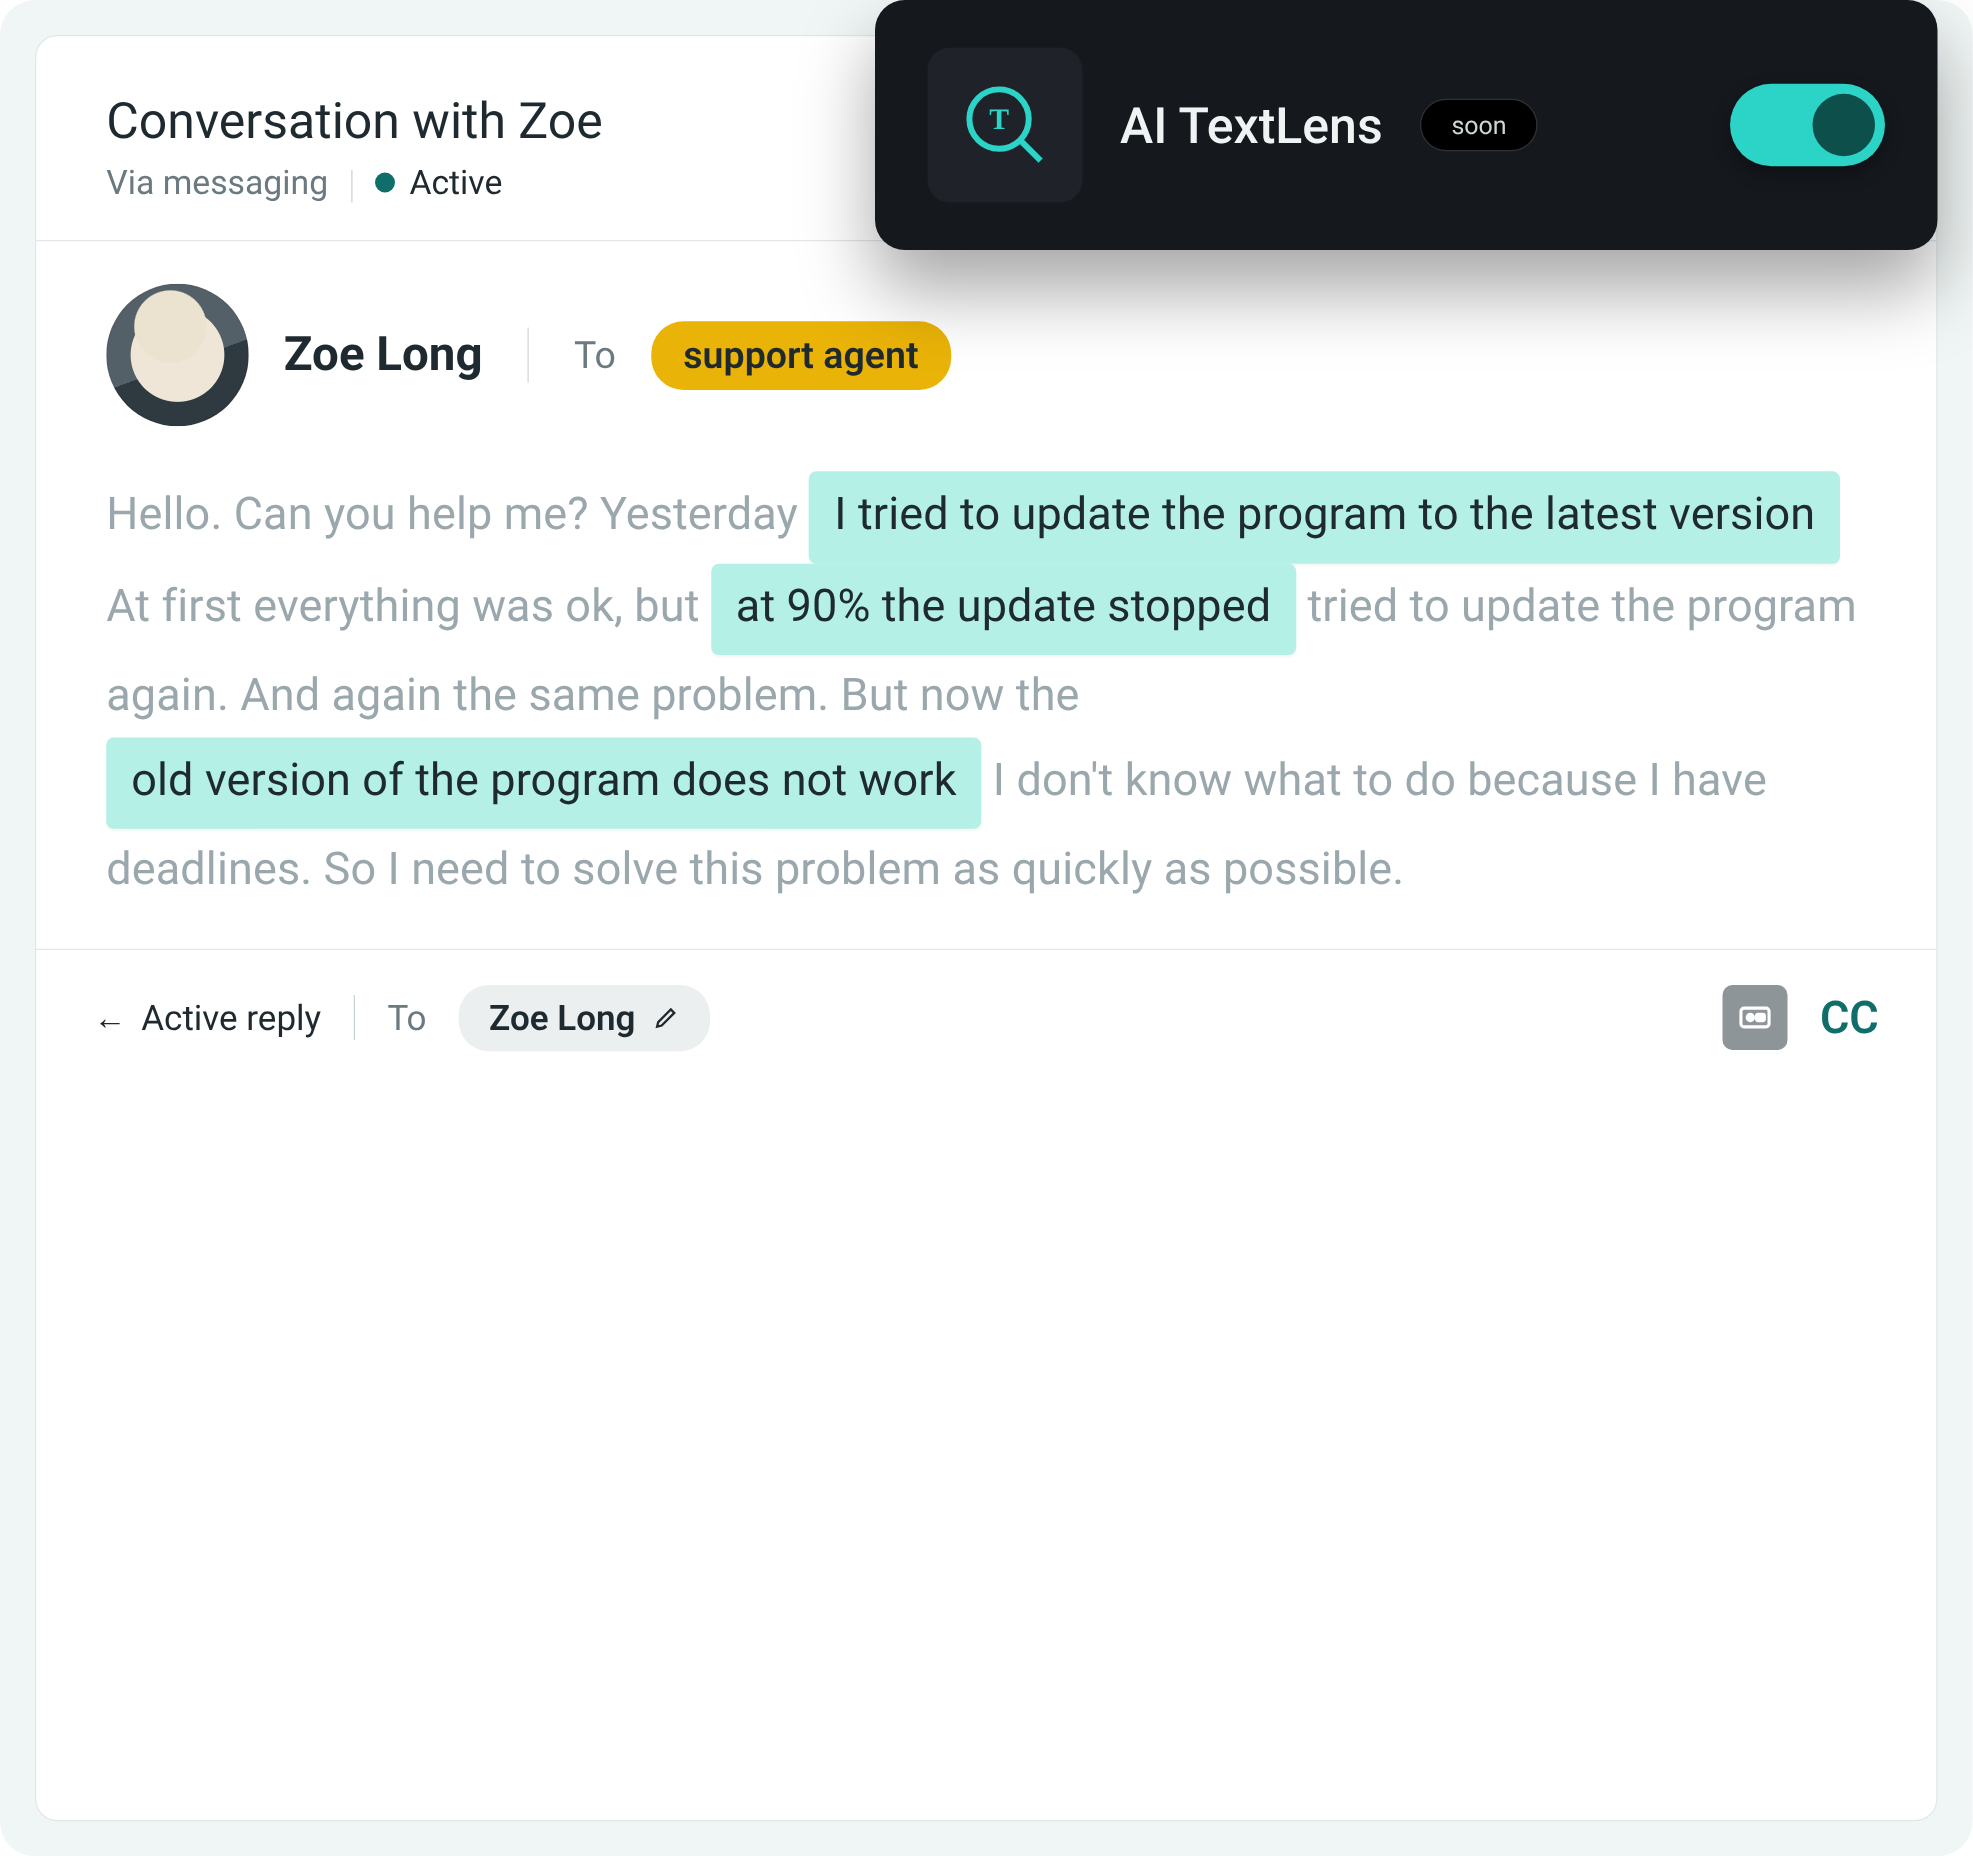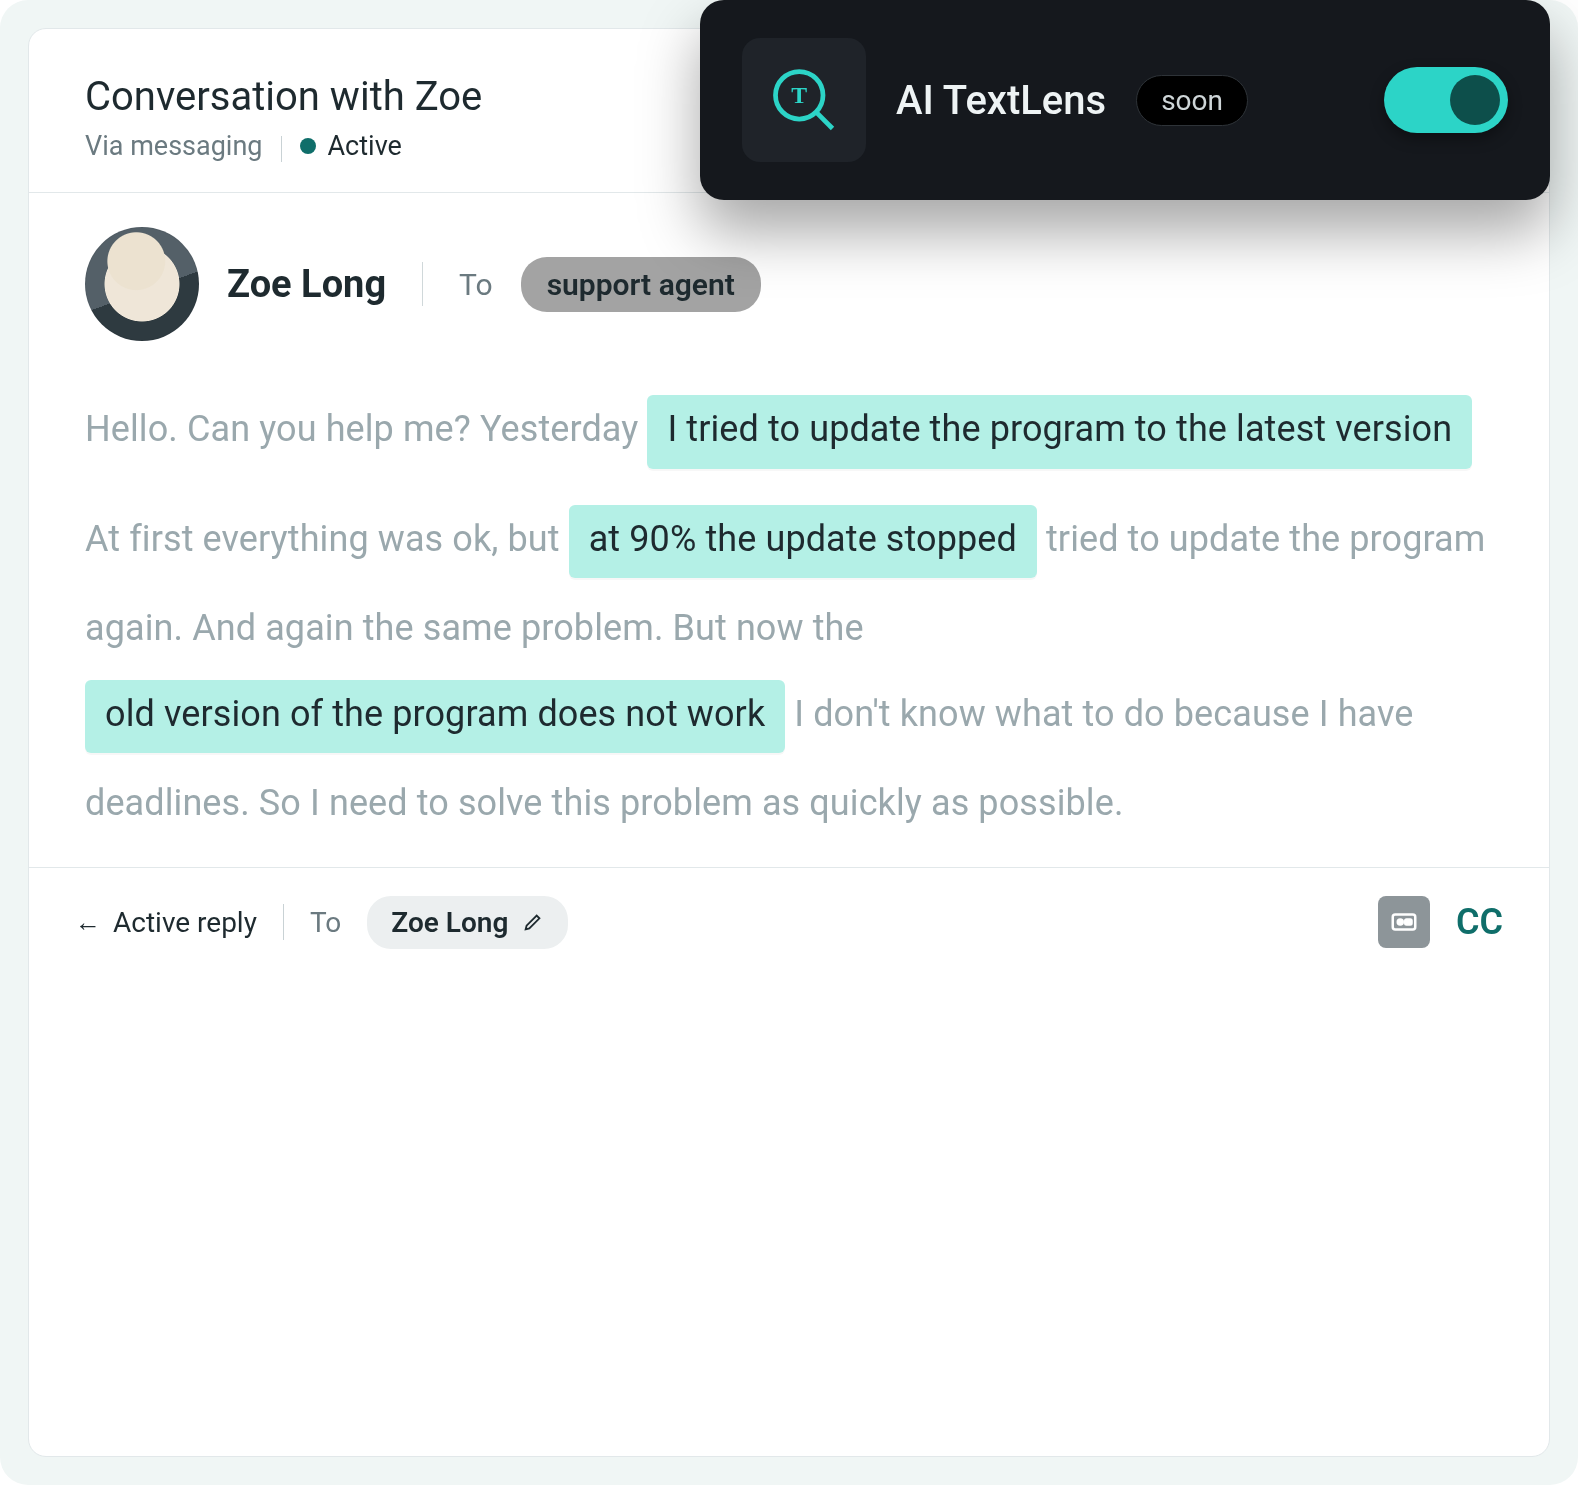--- a/index.html
+++ b/index.html
@@ -80,39 +80,39 @@
     background:
       radial-gradient(circle at 45% 30%, #ece2d0 0 28%, transparent 29%),
       radial-gradient(circle at 50% 50%, #efe6d8 0 46%, transparent 47%),
       linear-gradient(160deg,#546068 0 55%,#2e3a40 55% 100%);
     box-shadow:inset 0 0 0 1px rgba(0,0,0,.05);
   }
   .author-name{font-size:38px;font-weight:700;color:var(--text-dark);}
   .vsep{width:1px;height:44px;background:#d0d8da;margin:0 8px;}
   .to-label{font-size:30px;color:var(--text-mid);}
   .chip{
-    background:#a3a3a3;color:var(--text-dark);
+    background:#eab308;color:var(--text-dark);
     font-size:30px;font-weight:600;
     padding:10px 26px;border-radius:26px;
   }
 
   .msg{
     font-size:36px;
     line-height:1.82;
     color:var(--text-light);
     letter-spacing:.1px;
   }
   .msg .hl{
     background:var(--highlight);
     color:var(--text-dark);
     padding:2px 20px 6px 20px;
     border-radius:6px;
     box-shadow:0 2px 0 rgba(0,0,0,.03);
     display:inline-block;
-    margin:18px 0;
+    margin:0 0;
   }
 
   
   .replybar{
     display:flex;
     align-items:center;
     justify-content:space-between;
     padding:28px 46px;
   }
   .rb-left{display:flex;align-items:center;gap:26px;}
@@ -151,21 +151,21 @@
     gap:30px;
   }
   .ai-logo{
     width:124px;height:124px;border-radius:18px;background:var(--dark-card-2);
     display:flex;align-items:center;justify-content:center;
   }
   .ai-logo svg{width:76px;height:76px;}
   .ai-title{font-size:40px;font-weight:500;color:#eef3f4;flex:0 0 auto;}
   .ai-badge{
     background:var(--badge);color:#cfd6d8;border:1px solid var(--badge-border);
-    font-size:28px;padding:8px 24px;border-radius:28px;
+    font-size:20px;padding:8px 24px;border-radius:28px;
   }
   .ai-spacer{flex:1;}
   .toggle{
     width:124px;height:66px;border-radius:40px;background:var(--teal2);
     position:relative;
     box-shadow:0 6px 14px rgba(0,0,0,.35);
   }
   .toggle .knob{
     position:absolute;top:8px;right:8px;
     width:50px;height:50px;border-radius:50%;background:#0d4f4b;

